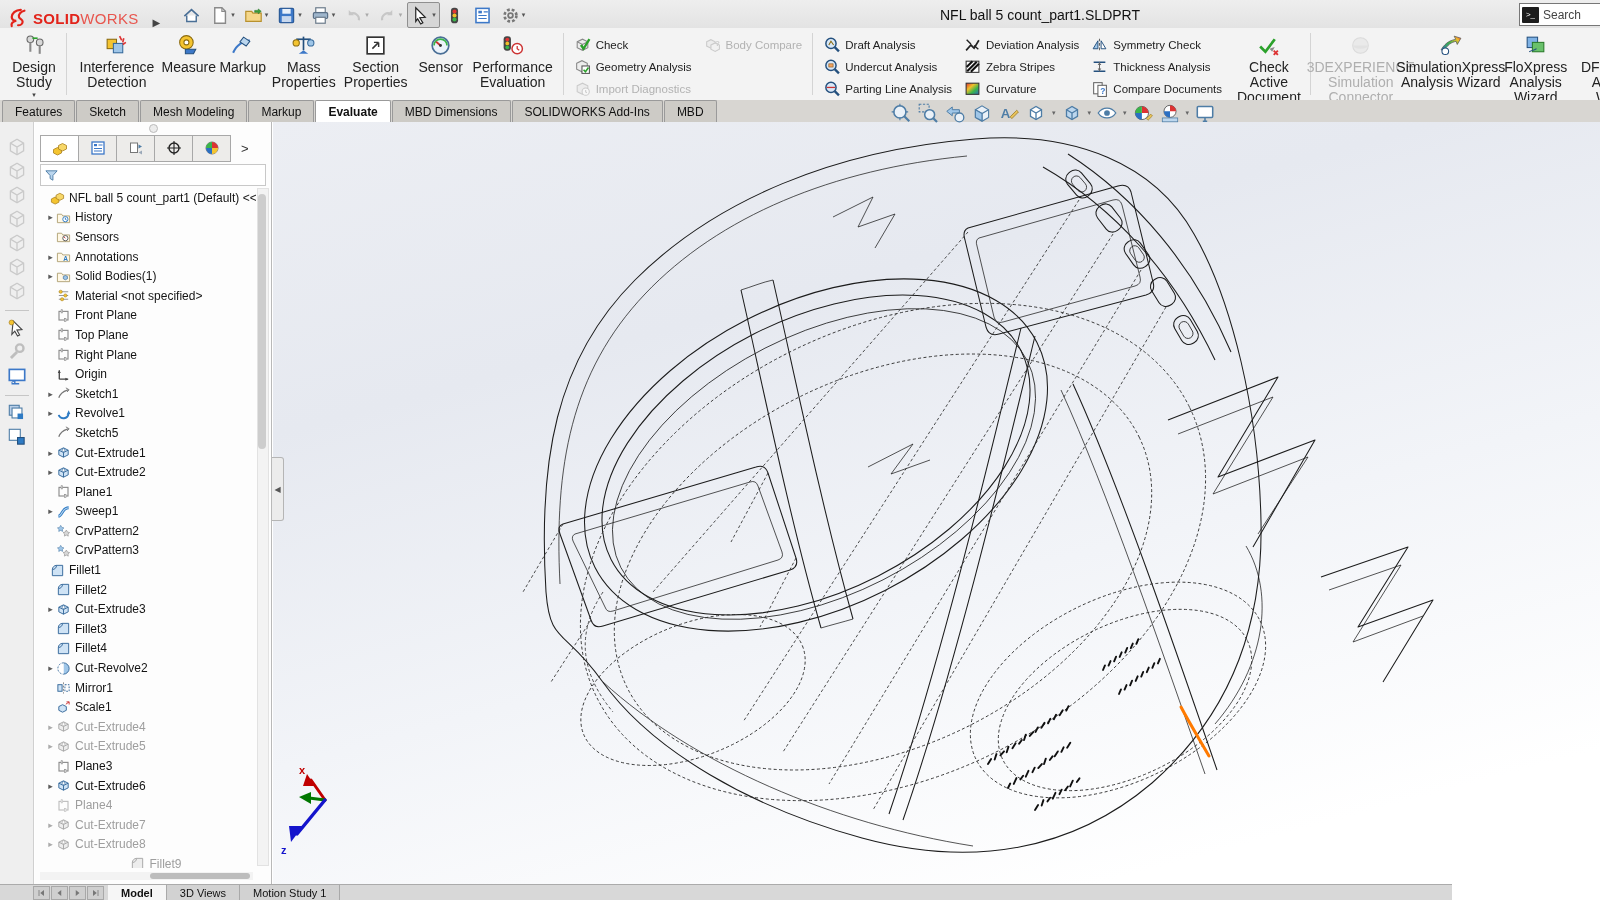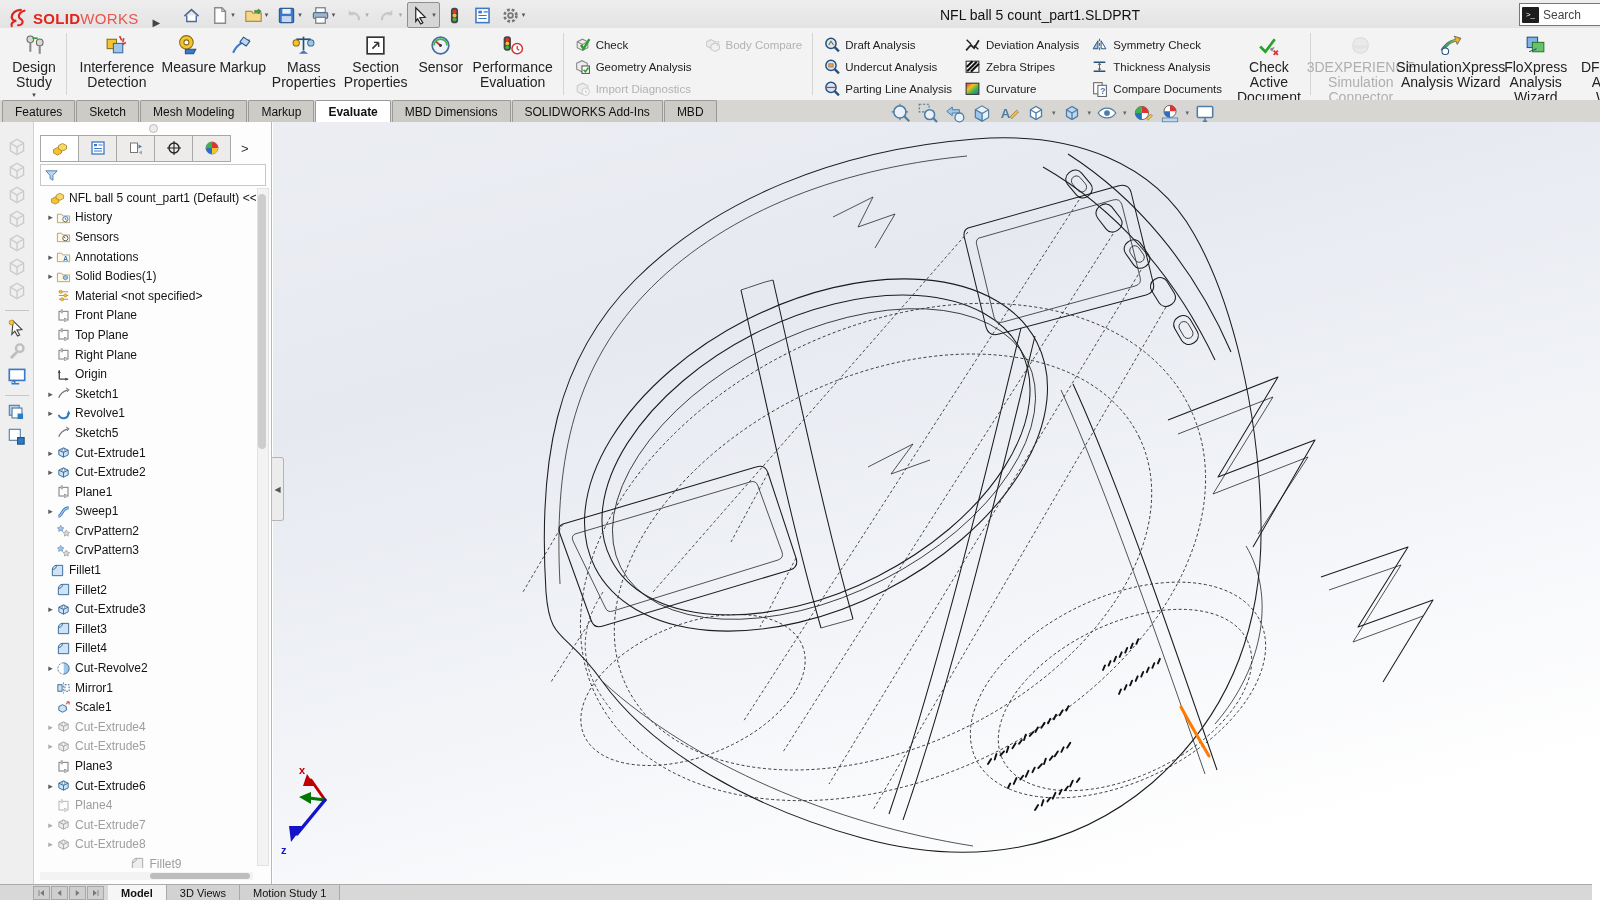--- a/index.html
+++ b/index.html
@@ -102,21 +102,21 @@
   #model-svg .dash{stroke-dasharray:3 2.4;stroke-width:.85;stroke:#2e2e2e}
   #model-svg .scr{stroke-width:1.9;stroke-linecap:round;stroke:#101010}
   #model-svg .orange{stroke:#FF7A00;stroke-width:3;stroke-linecap:round}
   #triad-svg{position:absolute;left:6px;bottom:28px;width:70px;height:92px}
 
   #hud{position:absolute;top:101px;left:890px;height:24px;display:flex;align-items:center;gap:5px;z-index:6}
   .hudbtn{width:22px;height:22px}
   .hudcaret{font-size:7px;color:#666}
 
   
-  #bottombar{position:absolute;left:0;top:884px;width:1592px;height:16px;background:#D8D8D8;
+  #bottombar{position:absolute;left:0;top:884px;width:1452px;height:16px;background:#D8D8D8;
     border-top:1px solid #ABABAB;display:flex;align-items:stretch;overflow:hidden}
   #bnav{display:flex;align-items:center;margin-left:33px;gap:1px;margin-right:4px}
   .nbtn{width:15px;height:12px;background:#CFCFCF;border:1px solid #A8A8A8;display:flex;
     align-items:center;justify-content:center}
   .nbtn svg{width:9px;height:8px}
   .btab{display:flex;align-items:center;padding:0 13px;font-size:11px;background:#D2D2D2;
     border-right:1px solid #A9A9A9;color:#111}
   .btab.active{background:#F6F6F6;font-weight:bold}
 </style>
 </head>

